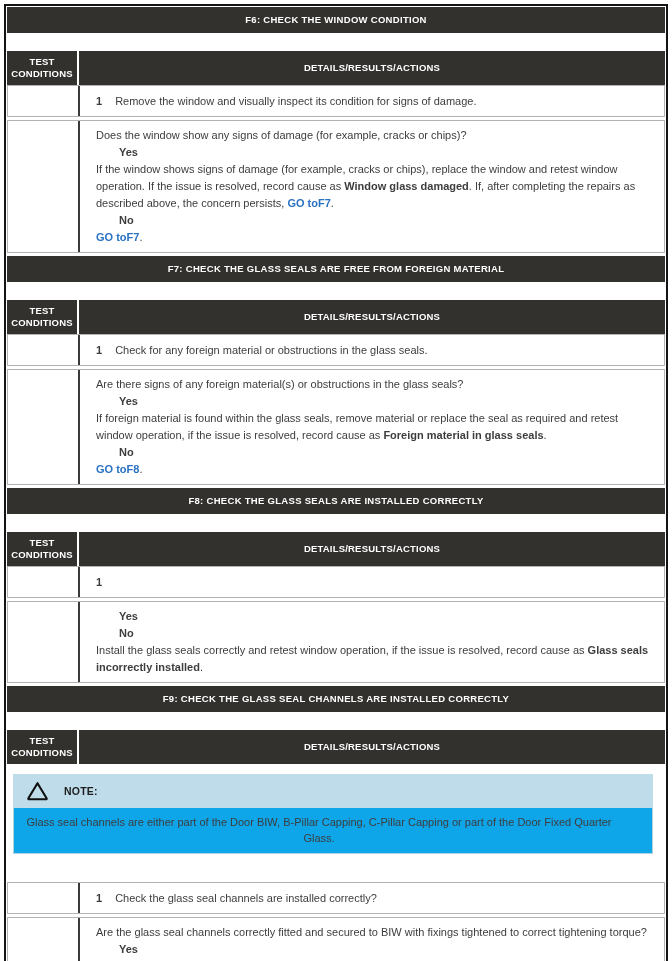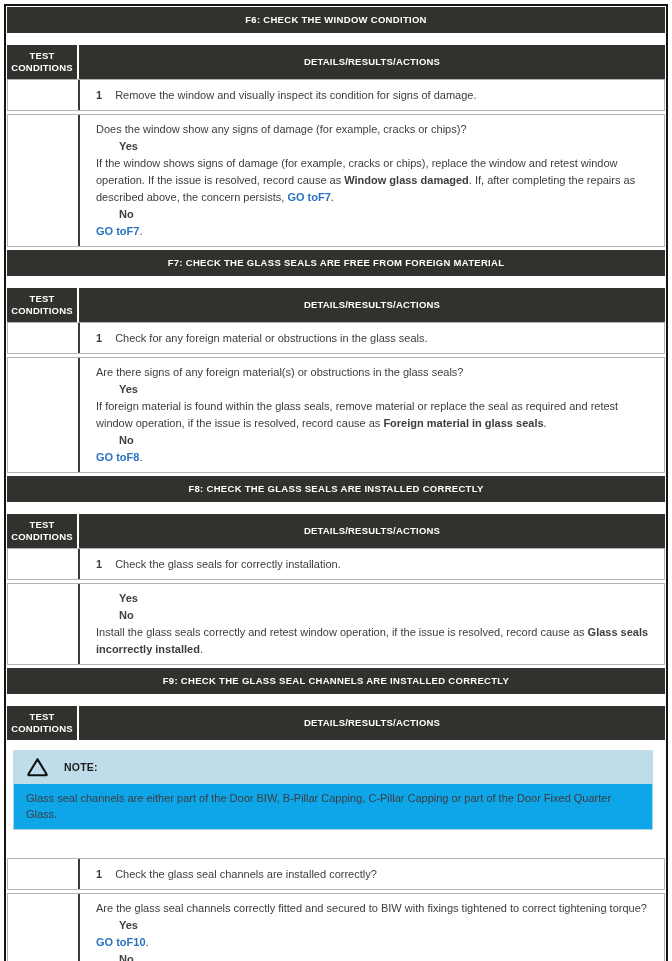--- a/index.html
+++ b/index.html
@@ -2,41 +2,41 @@
 <html style="--dark: #32312e; --link: #2a72c2; --noteblue: #bedce9;"><head>
 <meta charset="utf-8">
 <style>
   html,body{margin:0;padding:0;background:#ffffff;}
   body{width:672px;font-family:"Liberation Sans",sans-serif;color:#3d3d3d;}
   .page{padding:4px;}
   .table-wrap{border:2px solid #141414;padding:1px;background:#fff;}
 
   .title-bar{
     background:var(--dark,#32312e);color:#fff;font-weight:bold;font-size:9.5px;
-    letter-spacing:.3px;text-align:center;height:26px;line-height:26px;margin-bottom:12px;
+    letter-spacing:.3px;text-align:center;height:26px;line-height:26px;margin-bottom:18px;
   }
   .col-header-row{display:flex;gap:2px;margin-bottom:0;}
   .col-cell{
     background:var(--dark,#32312e);color:#fff;font-weight:bold;font-size:9.5px;
     letter-spacing:.2px;display:flex;align-items:center;justify-content:center;
     text-align:center;height:34px;box-sizing:border-box;padding:0 2px;line-height:12px;
   }
   .col-left{width:70px;flex:none;}
   .col-right{flex:1;}
 
   .row{display:flex;border:1px solid #b3b3b3;margin-bottom:3px;background:#fff;}
   .cell-left{width:70px;flex:none;border-right:2px solid #3a3a3a;}
   .cell-right{flex:1;padding:6px 12px 6px 16px;font-size:11px;line-height:17px;}
   .row.step .cell-right{display:flex;align-items:center;padding-top:7px;padding-bottom:7px;line-height:16px;}
   .step-num{font-weight:bold;margin-right:13px;}
   .line.option{padding-left:23px;font-weight:bold;}
   .bold{font-weight:bold;}
   a.go-link{color:var(--link,#2a72c2);font-weight:bold;text-decoration:none;cursor:pointer;}
 
-  .note-box{margin:10px 12px 28px 6px;}
+  .note-box{margin:10px 12px 28px 6px;text-align:center;}
   .note-header{
     background:var(--noteblue,#bedce9);height:34px;box-sizing:border-box;
     display:flex;align-items:center;padding-left:13px;
   }
   .note-icon{display:flex;align-items:center;margin-right:15px;}
   .note-label{font-weight:bold;font-size:10.5px;color:#1d1d1d;letter-spacing:.2px;}
   .note-body{
     border:1px solid #b0d3e2;border-top:none;background:#0ea5e9;
     padding:6px 40px 7px 12px;font-size:11px;line-height:16px;
   }
@@ -98,21 +98,20 @@
       <section class="section">
         <div class="title-bar">F8: CHECK THE GLASS SEALS ARE INSTALLED CORRECTLY</div>
         <div class="col-header-row">
           <div class="col-cell col-left">TEST CONDITIONS</div>
           <div class="col-cell col-right">DETAILS/RESULTS/ACTIONS</div>
         </div>
         <div class="row step">
           <div class="cell-left"></div>
           <div class="cell-right">
             <span class="step-num">1</span>
-            <span>Check the glass seals for correctly installation.</span>
           </div>
         </div>
         <div class="row">
           <div class="cell-left"></div>
           <div class="cell-right">
             <div class="line option"><span class="bold">Yes</span></div>
             <div class="line option"><span class="bold">No</span></div>
             <div class="line"><span>Install the glass seals correctly and retest window operation, if the issue is resolved, record cause as </span><span class="bold">Glass seals incorrectly installed</span><span>.</span></div>
           </div>
         </div>

